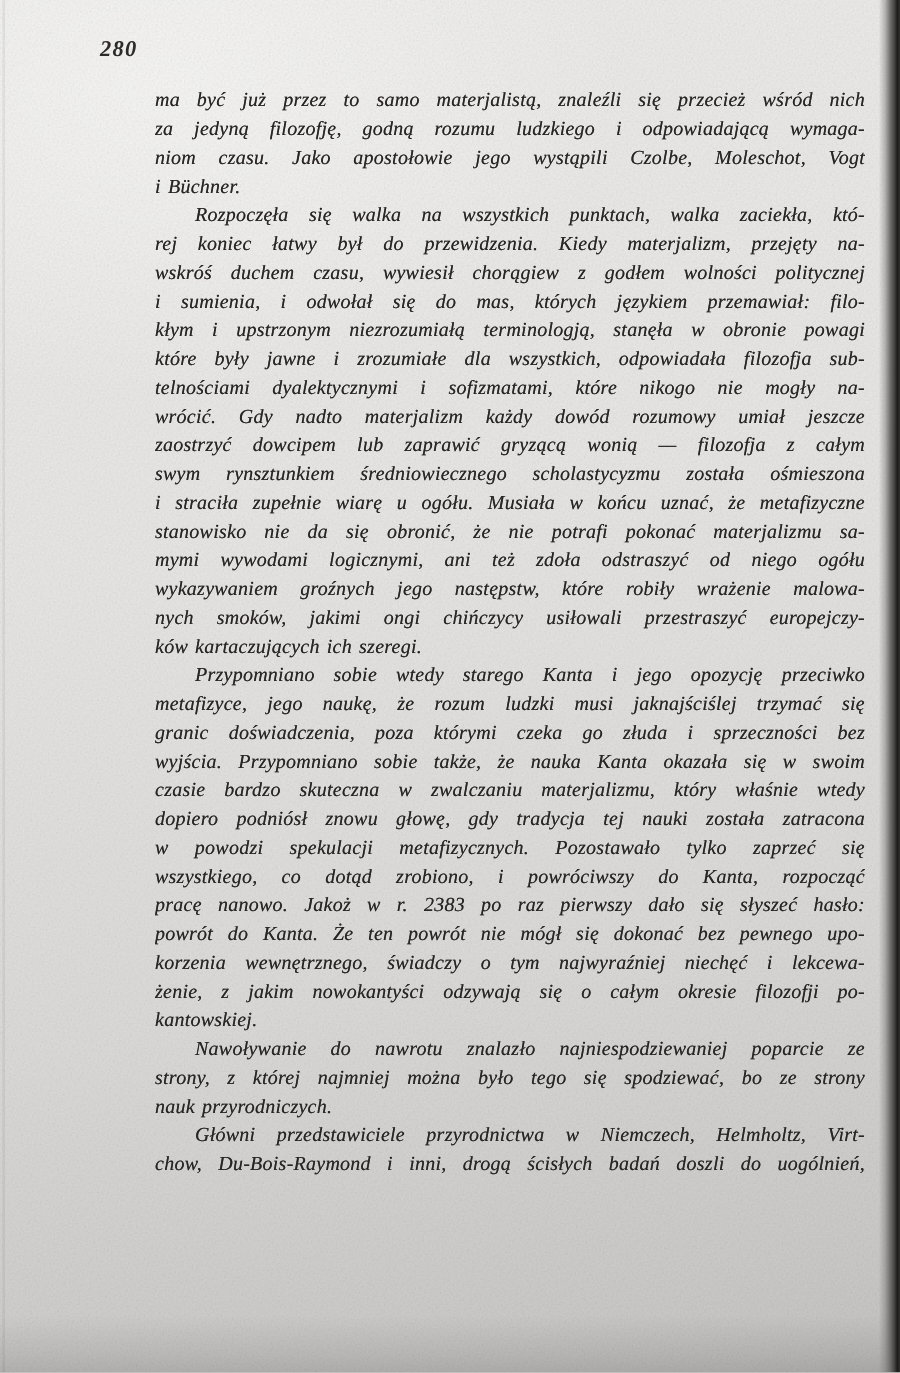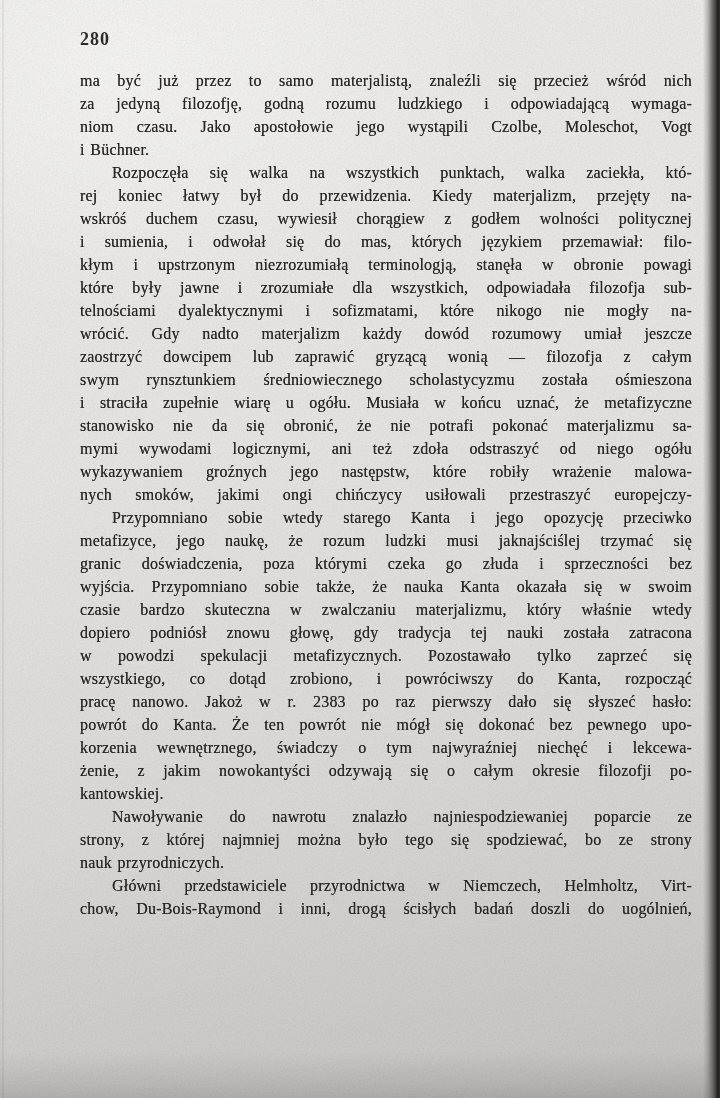--- a/index.html
+++ b/index.html
@@ -5,20 +5,21 @@
   html, body { margin: 0; padding: 0; background: #b9b8b6; }
   .page {
     position: relative;
     width: 720px;
     height: 1098px;
     overflow: hidden;
     background:
       radial-gradient(ellipse 620px 420px at 18% 6%, rgba(255,255,255,0.50), rgba(255,255,255,0) 60%),
       linear-gradient(168deg, #eeedeb 0%, #e8e7e5 38%, #dcdbd9 68%, #cbcac8 92%, #c4c3c1 100%);
     font-family: "Liberation Serif", "DejaVu Serif", serif;
+    font-style: italic;
   }
   .noise {
     position: absolute; inset: 0;
     mix-blend-mode: multiply;
     opacity: 0.20;
     pointer-events: none;
   }
   .right-edge {
     position: absolute; top: 0; right: 0;
     width: 17px; height: 100%;
@@ -58,20 +59,21 @@
     letter-spacing: 0.2px;
     word-spacing: 1.5px;
     text-shadow: 0 0 0.5px rgba(41,37,35,0.75);
   }
   .ln {
     height: 23px;
     text-align: justify;
     text-align-last: justify;
     white-space: normal;
     overflow: hidden;
+    margin-left: 44px;
   }
   .ln.first { text-indent: 32px; }
   .ln.plast { text-align-last: left; }
 </style>
 </head>
 <body>
 
 <div class="page">
 
   <svg class="noise" width="720" height="1098" xmlns="http://www.w3.org/2000/svg">
@@ -106,20 +108,21 @@
       <div class="ln">które były jawne i zrozumiałe dla wszystkich, odpowiadała filozofja sub-</div>
       <div class="ln">telnościami dyalektycznymi i sofizmatami, które nikogo nie mogły na-</div>
       <div class="ln">wrócić. Gdy nadto materjalizm każdy dowód rozumowy umiał jeszcze</div>
       <div class="ln">zaostrzyć dowcipem lub zaprawić gryzącą wonią — filozofja z całym</div>
       <div class="ln">swym rynsztunkiem średniowiecznego scholastycyzmu została ośmieszona</div>
       <div class="ln">i straciła zupełnie wiarę u ogółu. Musiała w końcu uznać, że metafizyczne</div>
       <div class="ln">stanowisko nie da się obronić, że nie potrafi pokonać materjalizmu sa-</div>
       <div class="ln">mymi wywodami logicznymi, ani też zdoła odstraszyć od niego ogółu</div>
       <div class="ln">wykazywaniem groźnych jego następstw, które robiły wrażenie malowa-</div>
       <div class="ln">nych smoków, jakimi ongi chińczycy usiłowali przestraszyć europejczy-</div>
+      <div class="ln plast">ków kartaczujących ich szeregi.</div>
     </div>
 
     <div class="para">
       <div class="ln first">Przypomniano sobie wtedy starego Kanta i jego opozycję przeciwko</div>
       <div class="ln">metafizyce, jego naukę, że rozum ludzki musi jaknajściślej trzymać się</div>
       <div class="ln">granic doświadczenia, poza którymi czeka go złuda i sprzeczności bez</div>
       <div class="ln">wyjścia. Przypomniano sobie także, że nauka Kanta okazała się w swoim</div>
       <div class="ln">czasie bardzo skuteczna w zwalczaniu materjalizmu, który właśnie wtedy</div>
       <div class="ln">dopiero podniósł znowu głowę, gdy tradycja tej nauki została zatracona</div>
       <div class="ln">w powodzi spekulacji metafizycznych. Pozostawało tylko zaprzeć się</div>

